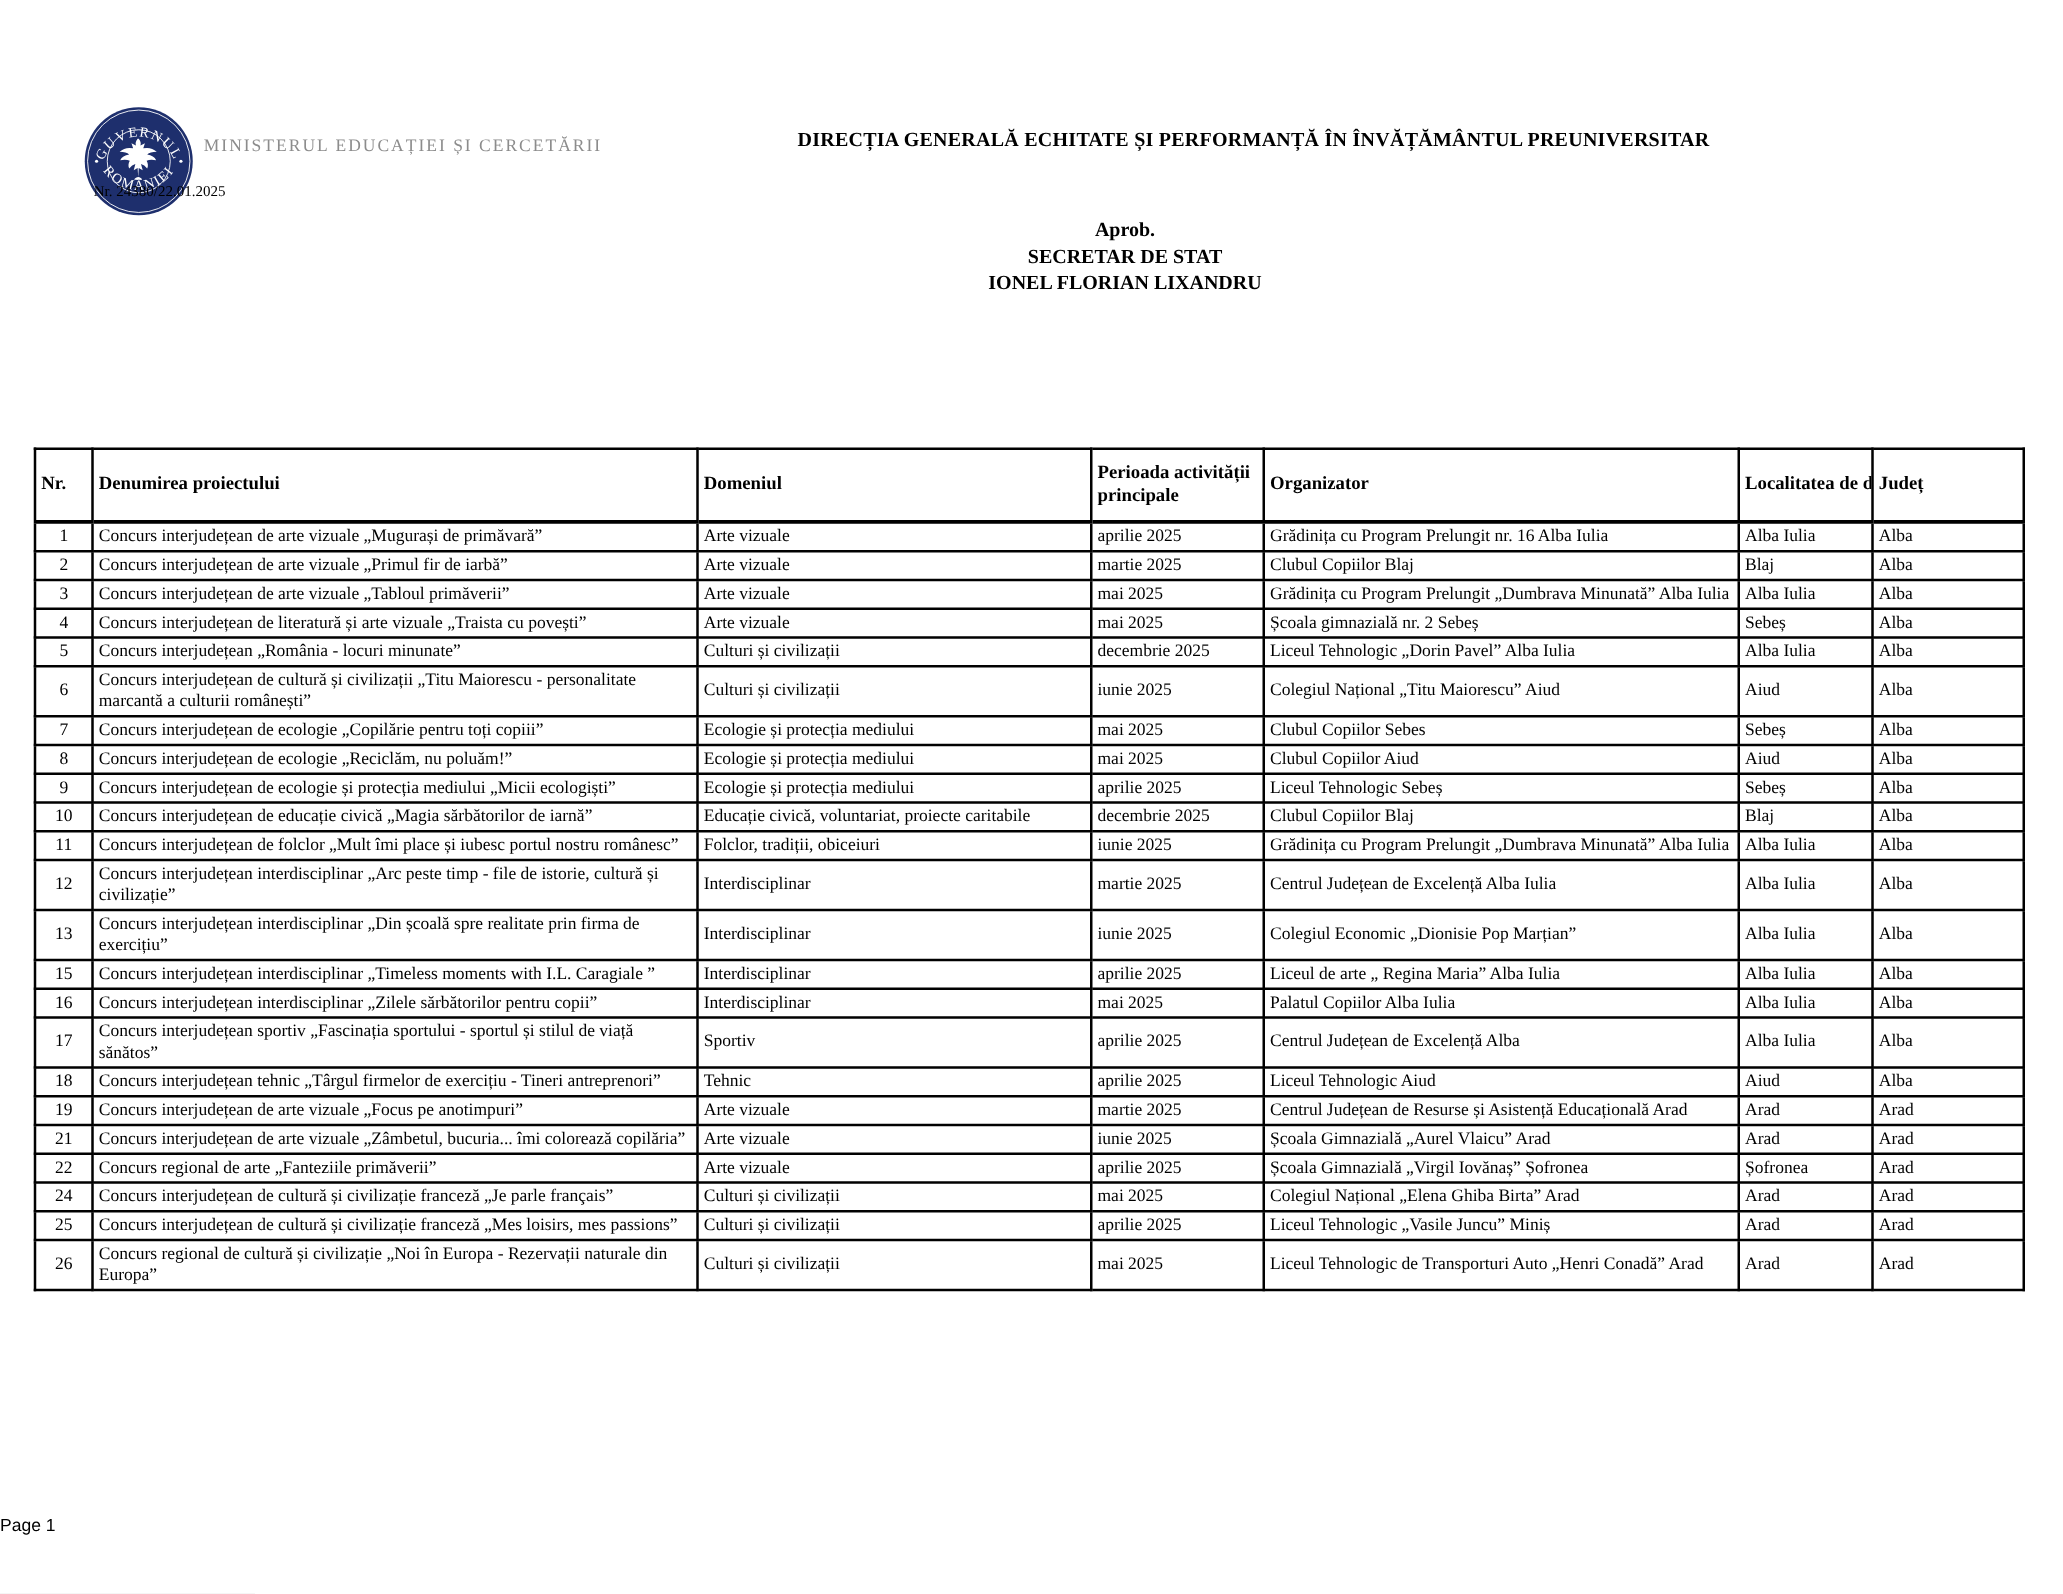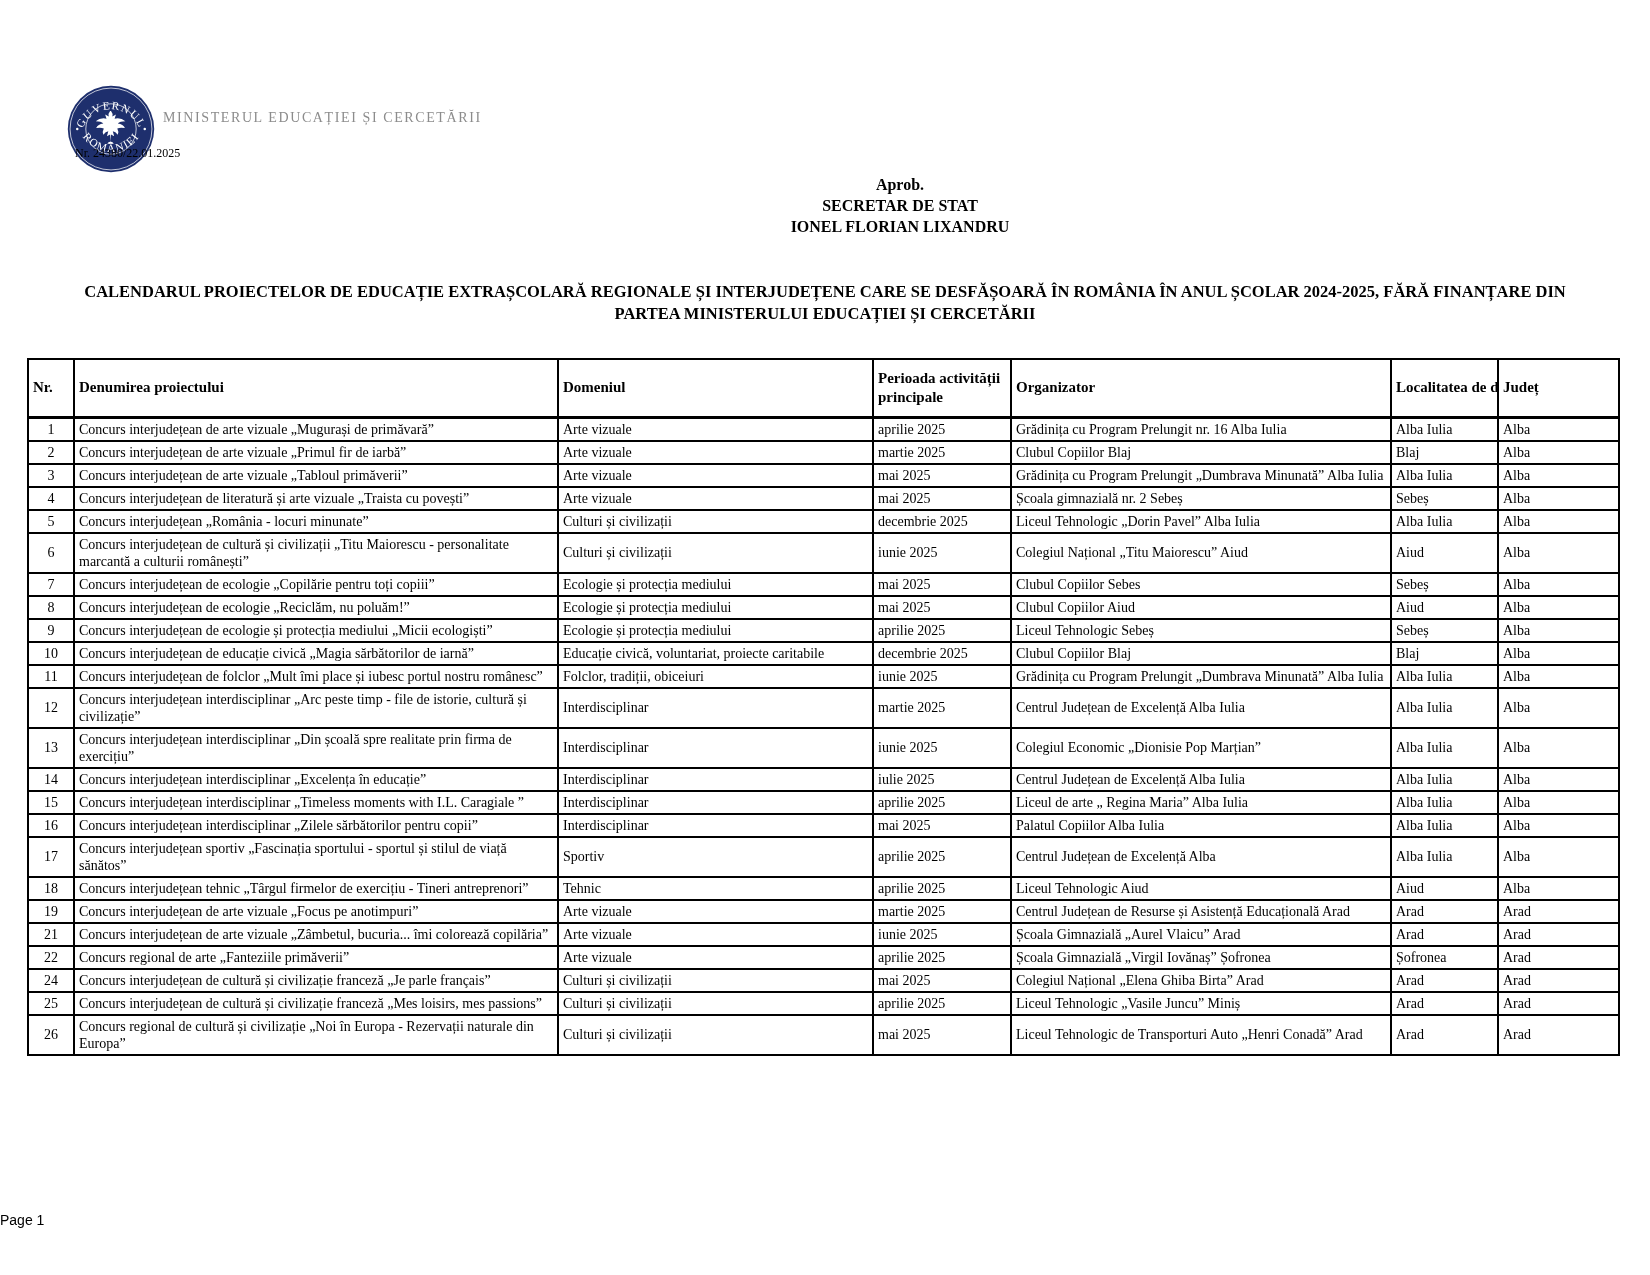--- a/index.html
+++ b/index.html
@@ -90,30 +90,30 @@
     <circle cx="12.5" cy="50" r="1.4" fill="#ffffff"></circle>
     <circle cx="87.5" cy="50" r="1.4" fill="#ffffff"></circle>
 
     <g fill="#ffffff">
       <path d="M50 30 q2.5 3 1.5 6 l4-2 -1.5 4.5 q7-1.5 12 3 q-6 0 -8.5 2.5 q6 1 8 5 q-5.5-1 -8.5 0.5 q2 3.5 0.5 7 q-2.5-3.5 -5.5-4 l1.5 5.5 -3.5-2 -0.5 8 q3.5 1 3.5 2.5 l-7 0 q0-1.5 3.5-2.5 l-0.5-8 -3.5 2 1.5-5.5 q-3 0.5 -5.5 4 q-1.5-3.5 0.5-7 q-3-1.5 -8.5-0.5 q2-4 8-5 q-2.5-2.5 -8.5-2.5 q5-4.5 12-3 l-1.5-4.5 4 2 q-1-3 1.5-6 z"></path>
     </g>
   </svg>
 
   <div class="ministry">MINISTERUL EDUCAȚIEI ȘI CERCETĂRII</div>
 
+  <div class="direction">DIRECȚIA GENERALĂ ECHITATE ȘI PERFORMANȚĂ ÎN ÎNVĂȚĂMÂNTUL PREUNIVERSITAR</div>
 
   <div class="doc-number">Nr. 24380/22.01.2025</div>
 
   <div class="approval">
     <div>Aprob.</div>
     <div>SECRETAR DE STAT</div>
     <div>IONEL FLORIAN LIXANDRU</div>
   </div>
 
-  <div class="doc-title">CALENDARUL PROIECTELOR DE EDUCAȚIE EXTRAȘCOLARĂ REGIONALE ȘI INTERJUDEȚENE CARE SE DESFĂȘOARĂ ÎN ROMÂNIA ÎN ANUL ȘCOLAR 2024-2025, FĂRĂ FINANȚARE DIN PARTEA MINISTERULUI EDUCAȚIEI ȘI CERCETĂRII</div>
 
   <table class="projects-table">
     <colgroup>
       <col class="c0">
         <col class="c1">
         <col class="c2">
         <col class="c3">
         <col class="c4">
         <col class="c5">
         <col class="c6">
@@ -241,29 +241,20 @@
         <tr>
       <td class="c0">13</td>
       <td class="c1">Concurs interjudețean interdisciplinar „Din școală spre realitate prin firma de exercițiu”</td>
       <td class="c2">Interdisciplinar</td>
       <td class="c3">iunie 2025</td>
       <td class="c4">Colegiul Economic „Dionisie Pop Marțian”</td>
       <td class="c5">Alba Iulia</td>
       <td class="c6">Alba</td>
     </tr>
         <tr>
-      <td class="c0">14</td>
-      <td class="c1">Concurs interjudețean interdisciplinar „Excelența în educație”</td>
-      <td class="c2">Interdisciplinar</td>
-      <td class="c3">iulie 2025</td>
-      <td class="c4">Centrul Județean de Excelență Alba Iulia</td>
-      <td class="c5">Alba Iulia</td>
-      <td class="c6">Alba</td>
-    </tr>
-        <tr>
       <td class="c0">15</td>
       <td class="c1">Concurs interjudețean interdisciplinar „Timeless moments with I.L. Caragiale ”</td>
       <td class="c2">Interdisciplinar</td>
       <td class="c3">aprilie 2025</td>
       <td class="c4">Liceul de arte „ Regina Maria” Alba Iulia</td>
       <td class="c5">Alba Iulia</td>
       <td class="c6">Alba</td>
     </tr>
         <tr>
       <td class="c0">16</td>

